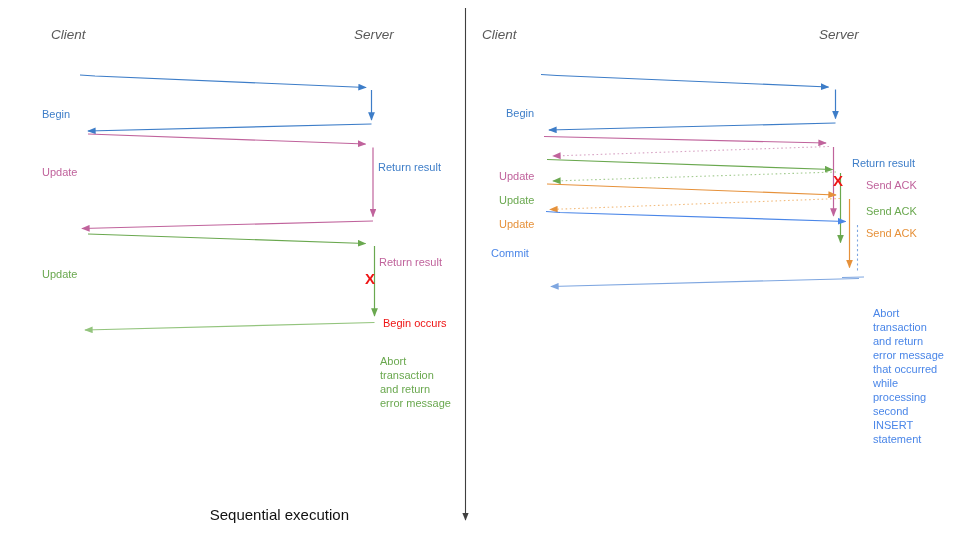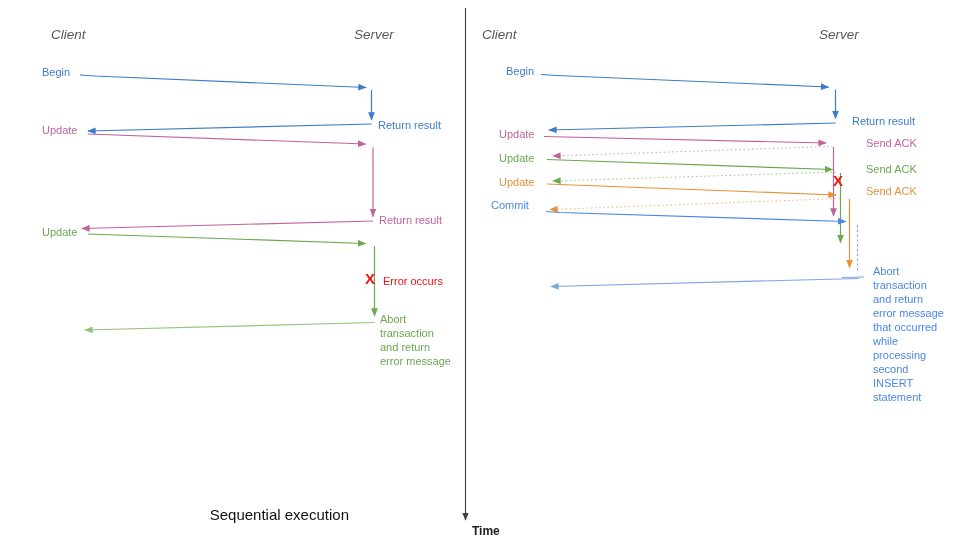--- a/index.html
+++ b/index.html
@@ -2,21 +2,21 @@
 <html style="--blue: #3d7dc8; --blue2: #4a86e8; --lightblue: #7ea6e0; --light_blue: #7ea6e0; --pink: #c0639c; --lightpink: #d9a7c6; --light_pink: #d9a7c6; --green: #6aa84f; --lightgreen: #93c47d; --light_green: #93c47d; --orange: #e6913a; --lightorange: #f2bd80; --light_orange: #f2bd80; --red: #ee1414; --gray: #595959; --axis: #3f3f3f;"><head>
 <meta charset="utf-8">
 <style>
   html,body { margin:0; padding:0; background:#ffffff; }
   #screen {
     position:relative; width:960px; height:540px; overflow:hidden;
     background:#ffffff;
     font-family:"Liberation Sans", sans-serif;
   }
   #diagram-svg { position:absolute; left:0; top:0; }
-  .label { position:absolute; font-size:11px; line-height:12px; white-space:nowrap; }
+  .label { position:absolute; font-size:11px; line-height:12px; white-space:nowrap;margin-top:42px; }
   .col-header { position:absolute; font-size:13.5px; font-style:italic; color:var(--gray,#595959); white-space:nowrap; }
   .caption { position:absolute; font-size:15px; color:#111111; text-align:right; width:200px; white-space:nowrap; }
   .note { white-space:pre-line; line-height:14px; width:100px; }
   .x-mark { position:absolute; font-size:15px; font-weight:bold; color:var(--red,#ee1414); line-height:14px; }
   .blue   { color:var(--blue,#3d7dc8); }
   .blue2  { color:var(--blue2,#4a86e8); }
   .pink   { color:var(--pink,#c0639c); }
   .green  { color:var(--green,#6aa84f); }
   .orange { color:var(--orange,#e6913a); }
   .red    { color:var(--red,#ee1414); }
@@ -94,21 +94,21 @@
   <span class="col-header" style="left:51px; top:27px;">Client</span>
   <span class="col-header" style="left:354px; top:27px;">Server</span>
 
   <span class="label blue" style="left:42px;  top:66px;">Begin</span>
   <span class="label blue" style="left:378px; top:119px;">Return result</span>
   <span class="label pink" style="left:42px;  top:124px;">Update</span>
   <span class="label pink" style="left:379px; top:214px;">Return result</span>
   <span class="label green" style="left:42px;  top:226px;">Update</span>
 
   <span class="x-mark" style="left:365px; top:272px;">X</span>
-  <span class="label red" style="left:383px; top:275px;">Error occurs</span>
+  <span class="label red" style="left:383px; top:275px;">Begin occurs</span>
 
   <span class="label green note" style="left:380px; top:312px;">Abort
 transaction
 and return
 error message</span>
 
   <span class="caption" style="left:149px; top:506px;">Sequential execution</span>
 
   <span class="label dark" style="left:472px; top:525px; font-size:12px;font-weight:bold;">Time</span>
 
@@ -122,21 +122,21 @@
   <span class="label pink" style="left:866px; top:137px;">Send ACK</span>
 
   <span class="label green" style="left:499px; top:152px;">Update</span>
   <span class="label green" style="left:866px; top:163px;">Send ACK</span>
 
   <span class="label orange" style="left:499px; top:176px;">Update</span>
   <span class="label orange" style="left:866px; top:185px;">Send ACK</span>
 
   <span class="x-mark" style="left:833px; top:174px;">X</span>
 
-  <span class="label blue2" style="left:491px; top:199px;">Commit</span>
+  <span class="label blue2" style="left:491px; top:205px;">Commit</span>
 
   <span class="label blue2 note" style="left:873px; top:264px;">Abort
 transaction
 and return
 error message
 that occurred
 while
 processing
 second
 INSERT

